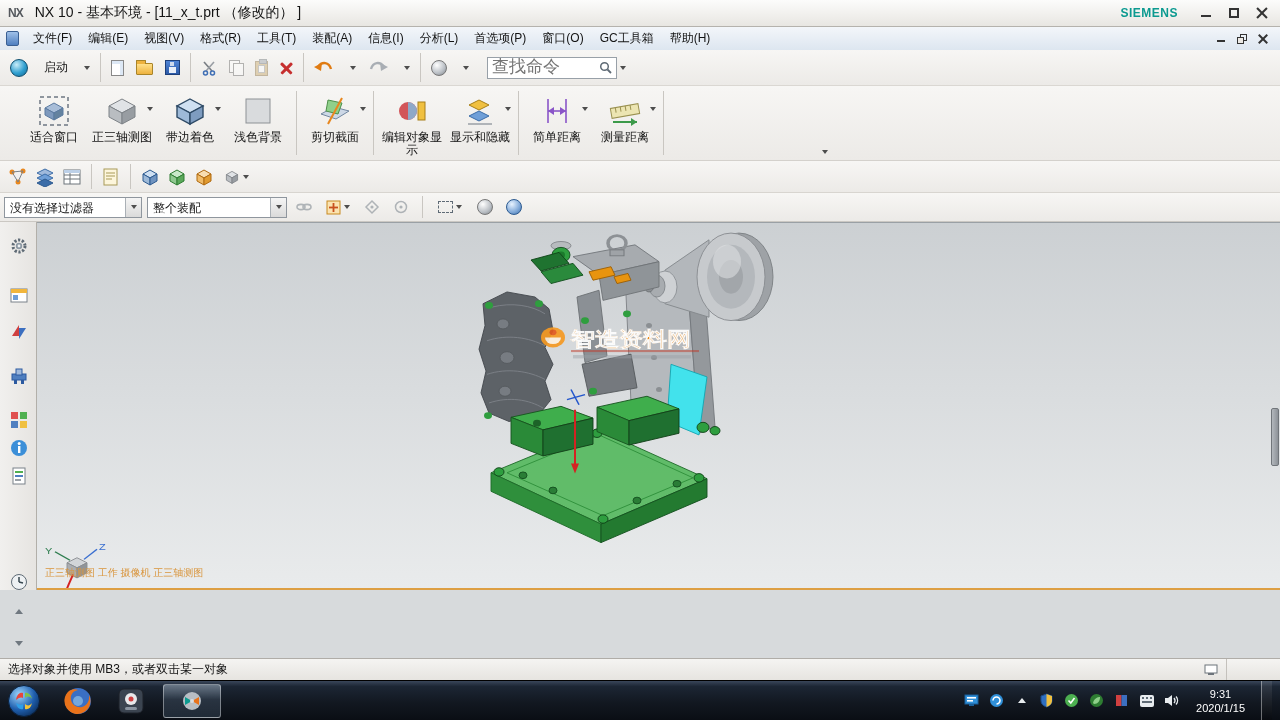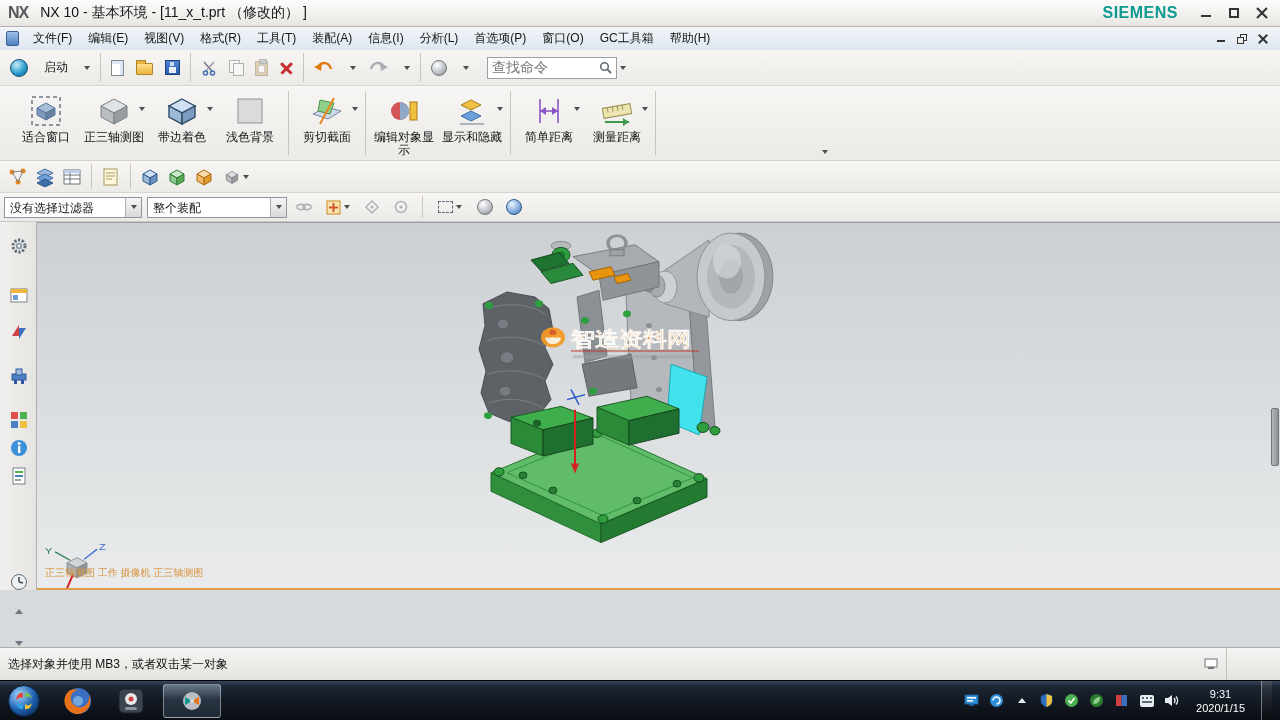--- a/index.html
+++ b/index.html
@@ -1,23 +1,23 @@
 <!DOCTYPE html>
 <html><head>
 <meta charset="utf-8">
 <style>
   *{margin:0;padding:0;box-sizing:border-box}
   body{font-family:"Liberation Sans","DejaVu Sans",sans-serif;font-size:12px;color:#141414;background:#000;overflow:hidden}
   #screen{position:relative;width:1280px;height:720px;overflow:hidden;background:#d7dadc}
 
   
   .titlebar{position:absolute;top:0;left:0;right:0;height:27px;background:linear-gradient(#fcfcfb,#e8e6e2);border-bottom:1px solid #b5b2ad;display:flex;align-items:center;padding:0 8px}
-  .nxlogo{font-weight:bold;font-size:16px;color:#54585d;margin-right:12px;letter-spacing:-1px}
+  .nxlogo{font-weight:bold;font-size:12px;color:#54585d;margin-right:12px;letter-spacing:-1px}
   .wtitle{font-size:14px;white-space:nowrap}
-  .brand{margin-left:auto;margin-right:22px;color:#0c9a90;font-weight:bold;font-size:16px;letter-spacing:.5px}
+  .brand{margin-left:auto;margin-right:22px;color:#0c9a90;font-weight:bold;font-size:12px;letter-spacing:.5px}
   .winbtns{display:flex;gap:16px;align-items:center;margin-right:4px}
   .ctl{width:12px;height:12px;position:relative;display:inline-block}
   .ctl.sm{width:10px;height:10px}
   .ctl-min::after{content:"";position:absolute;left:1px;right:1px;bottom:2px;height:2px;background:#333}
   .ctl-max::after{content:"";position:absolute;inset:1px;border:2px solid #333}
   .ctl-rest::before{content:"";position:absolute;top:0;left:3px;right:0;bottom:3px;border:1.5px solid #333}
   .ctl-rest::after{content:"";position:absolute;top:3px;left:0;right:3px;bottom:0;border:1.5px solid #333;background:#ece9e5}
   .ctl-close::before,.ctl-close::after{content:"";position:absolute;left:-1px;right:-1px;top:5px;height:2px;background:#333}
   .ctl-close::before{transform:rotate(45deg)}
   .ctl-close::after{transform:rotate(-45deg)}
@@ -25,21 +25,21 @@
 
   
   .menubar{position:absolute;top:27px;left:0;right:0;height:24px;background:linear-gradient(#f3f6fa,#dde6f0);border-bottom:1px solid #b7c1cd;display:flex;align-items:center;padding:0 2px}
   .doc-ico{width:13px;height:15px;margin:0 6px 0 4px;background:linear-gradient(#9fc0e8,#4f7fc0);border:1px solid #3a5f92;border-radius:2px}
   .menuitem{padding:3px 8px;white-space:nowrap;cursor:default}
   .menubar .winbtns{margin-left:auto;gap:11px;margin-right:10px}
 
   
   .tb{position:absolute;left:0;right:0;display:flex;align-items:center;background:linear-gradient(#f7f6f4,#eceae7)}
   .tb1{top:50px;height:36px;border-bottom:1px solid #dad7d2;padding:0 4px}
-  .tb2{top:86px;height:75px;border-bottom:1px solid #d4d1cc;align-items:stretch;padding:2px 12px}
+  .tb2{top:86px;height:75px;border-bottom:1px solid #d4d1cc;align-items:stretch;padding:2px 20px}
   .tb3{top:161px;height:32px;border-bottom:1px solid #d8d5d0;padding:0 6px;gap:3px}
   .tb4{top:193px;height:29px;border-bottom:1px solid #cbc8c3;padding:0 4px;gap:5px}
   .vsep{width:1px;background:#c9c6c1;align-self:stretch;margin:3px 4px}
   .tbtn{height:27px;display:flex;align-items:center;gap:16px;padding:0 5px;border:1px solid transparent;cursor:default}
   .car{width:0;height:0;border-left:3.5px solid transparent;border-right:3.5px solid transparent;border-top:4px solid #4d4d4d;display:inline-block}
   .carup{width:0;height:0;border-left:4px solid transparent;border-right:4px solid transparent;border-bottom:5px solid #e8ecef;display:inline-block}
 
   .i-start{width:18px;height:18px;border-radius:50%;background:radial-gradient(circle at 35% 30%,#c8ecf8,#2f9fd0 55%,#12658f);border:1px solid #0d4f70}
   .i-page{width:13px;height:16px;background:#fff;border:1px solid #888;box-shadow:inset -3px 3px 0 #dde8f5}
   .i-folder{width:17px;height:12px;background:linear-gradient(#ffe08a,#edb23e);border:1px solid #a98428;border-radius:1px;position:relative;margin-top:3px}
@@ -55,21 +55,21 @@
   .i-paste::after{content:"";position:absolute;left:2px;top:3px;right:2px;bottom:2px;background:#fff;border:1px solid #999}
   .i-del{position:relative;width:13px;height:13px}
   .i-del::before,.i-del::after{content:"";position:absolute;left:-1px;right:-1px;top:5.5px;height:2.5px;background:#c62f2f;border-radius:1px}
   .i-del::before{transform:rotate(45deg)}
   .i-del::after{transform:rotate(-45deg)}
   .i-sphere{width:16px;height:16px;border-radius:50%;background:radial-gradient(circle at 35% 30%,#fff,#b9bec4 60%,#7c8186);border:1px solid #777}
   .i-sphere.blue{background:radial-gradient(circle at 35% 30%,#e8f3ff,#7fa8d8 60%,#3c6da8);border-color:#2c5a90}
 
   .searchwrap{display:flex;align-items:center;margin-left:12px;gap:3px}
   .searchbox{width:130px;height:22px;border:1px solid #98a0a8;background:#fff;display:flex;align-items:center;padding:2px 4px;gap:4px}
-  .searchbox input{border:none;outline:none;flex:1;min-width:0;font-size:14px;font-family:Liberation Mono, monospace;background:transparent;color:#701a75}
+  .searchbox input{border:none;outline:none;flex:1;min-width:0;font-size:17px;font-family:Liberation Mono, monospace;background:transparent;color:#701a75}
 
   
   .bigbtn{width:68px;display:flex;flex-direction:column;align-items:center;padding-top:5px;gap:3px;border:1px solid transparent;position:relative;cursor:default}
   .bigbtn .blabel{font-size:12px;line-height:13px;text-align:center}
   .bicon{width:34px;height:34px;display:flex;align-items:center;justify-content:center}
   .bigbtn .side-car{position:absolute;right:2px;top:18px}
   .tb2-endcar{position:absolute;left:822px;bottom:6px}
 
   .mi{width:24px;height:24px;display:flex;align-items:center;justify-content:center;border:1px solid transparent}
   .mi.grayed{opacity:.45}
@@ -86,21 +86,21 @@
   .side-ic{position:absolute;left:7px;width:23px;height:23px;display:flex;align-items:center;justify-content:center;border:1px solid transparent}
   .chev{width:0;height:0;border-left:4px solid transparent;border-right:4px solid transparent;border-top:5px solid #707880}
   .chev.up{border-top:none;border-bottom:5px solid #707880}
 
   .viewport{flex:1;position:relative;background:linear-gradient(#ccd0d3 0%,#d9dcde 45%,#e9ebec 100%);border-top:1px solid #9aa0a5;border-bottom:2px solid #dd9f43;overflow:hidden}
   .model{position:absolute;inset:0;width:100%;height:100%}
   .viewlabel{position:absolute;left:8px;bottom:8px;color:#d9953c;font-size:10px;white-space:nowrap}
   .sthumb{position:absolute;right:1px;width:8px;background:linear-gradient(90deg,#b2b7bc,#8d9298);border:1px solid #70757a;border-radius:2px}
 
   
-  .statusbar{position:absolute;left:0;right:0;bottom:40px;height:33px;background:linear-gradient(#f5f4f2,#e6e4e0);border-top:1px solid #b0ada8;display:flex;align-items:center;padding:0 8px;gap:8px}
+  .statusbar{position:absolute;left:0;right:0;bottom:40px;height:22px;background:linear-gradient(#f5f4f2,#e6e4e0);border-top:1px solid #b0ada8;display:flex;align-items:center;padding:0 8px;gap:8px}
   .smsg{flex:1;white-space:nowrap}
   .scell{width:46px;height:100%;border-left:1px solid #c4c1bc}
 
   
   .taskbar{position:absolute;left:0;right:0;bottom:0;height:40px;background:linear-gradient(#39465a 0%,#1c2634 14%,#121821 55%,#0a0e14 100%);display:flex;align-items:center;padding:0 2px;gap:11px;border-top:1px solid #000}
   .orbwrap{width:44px;height:38px;display:flex;align-items:center;justify-content:center}
   .tkicon{width:42px;height:34px;display:flex;align-items:center;justify-content:center;border-radius:3px}
   .nxbtn{width:58px;height:34px;background:linear-gradient(rgba(210,228,244,.42),rgba(130,160,190,.20) 45%,rgba(80,105,130,.30));border:1px solid rgba(255,255,255,.4);border-radius:3px;display:flex;align-items:center;justify-content:center}
   .tray{margin-left:auto;display:flex;align-items:center;gap:8px;padding-right:6px}
   .trayic{width:17px;height:17px;display:flex;align-items:center;justify-content:center}

